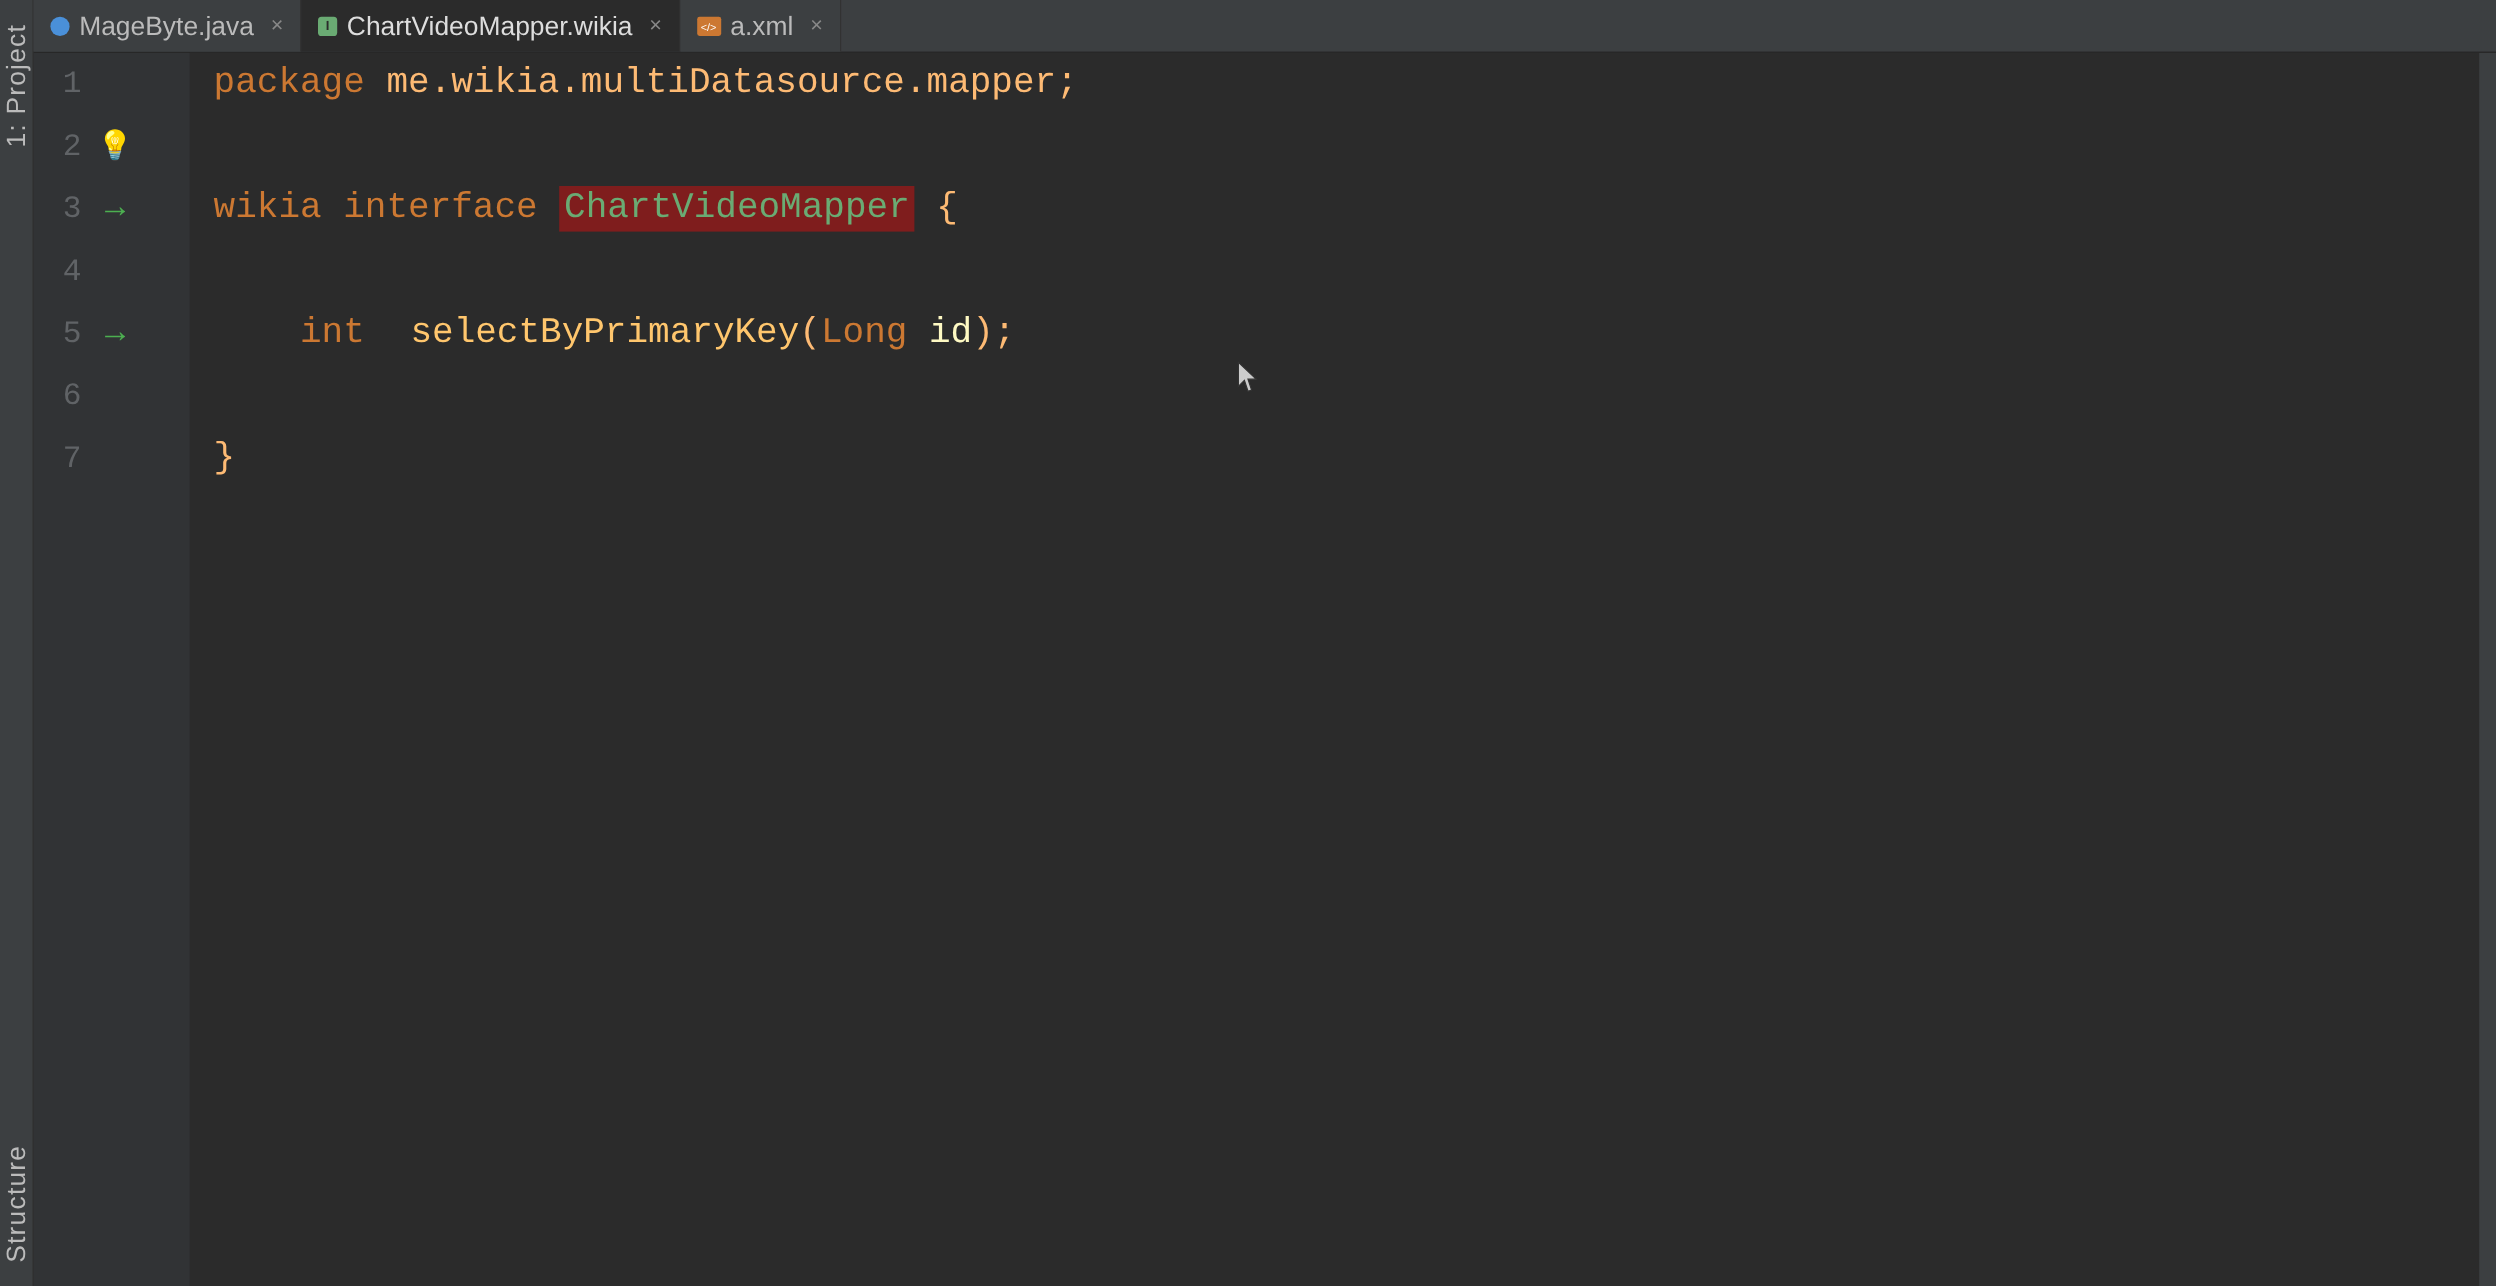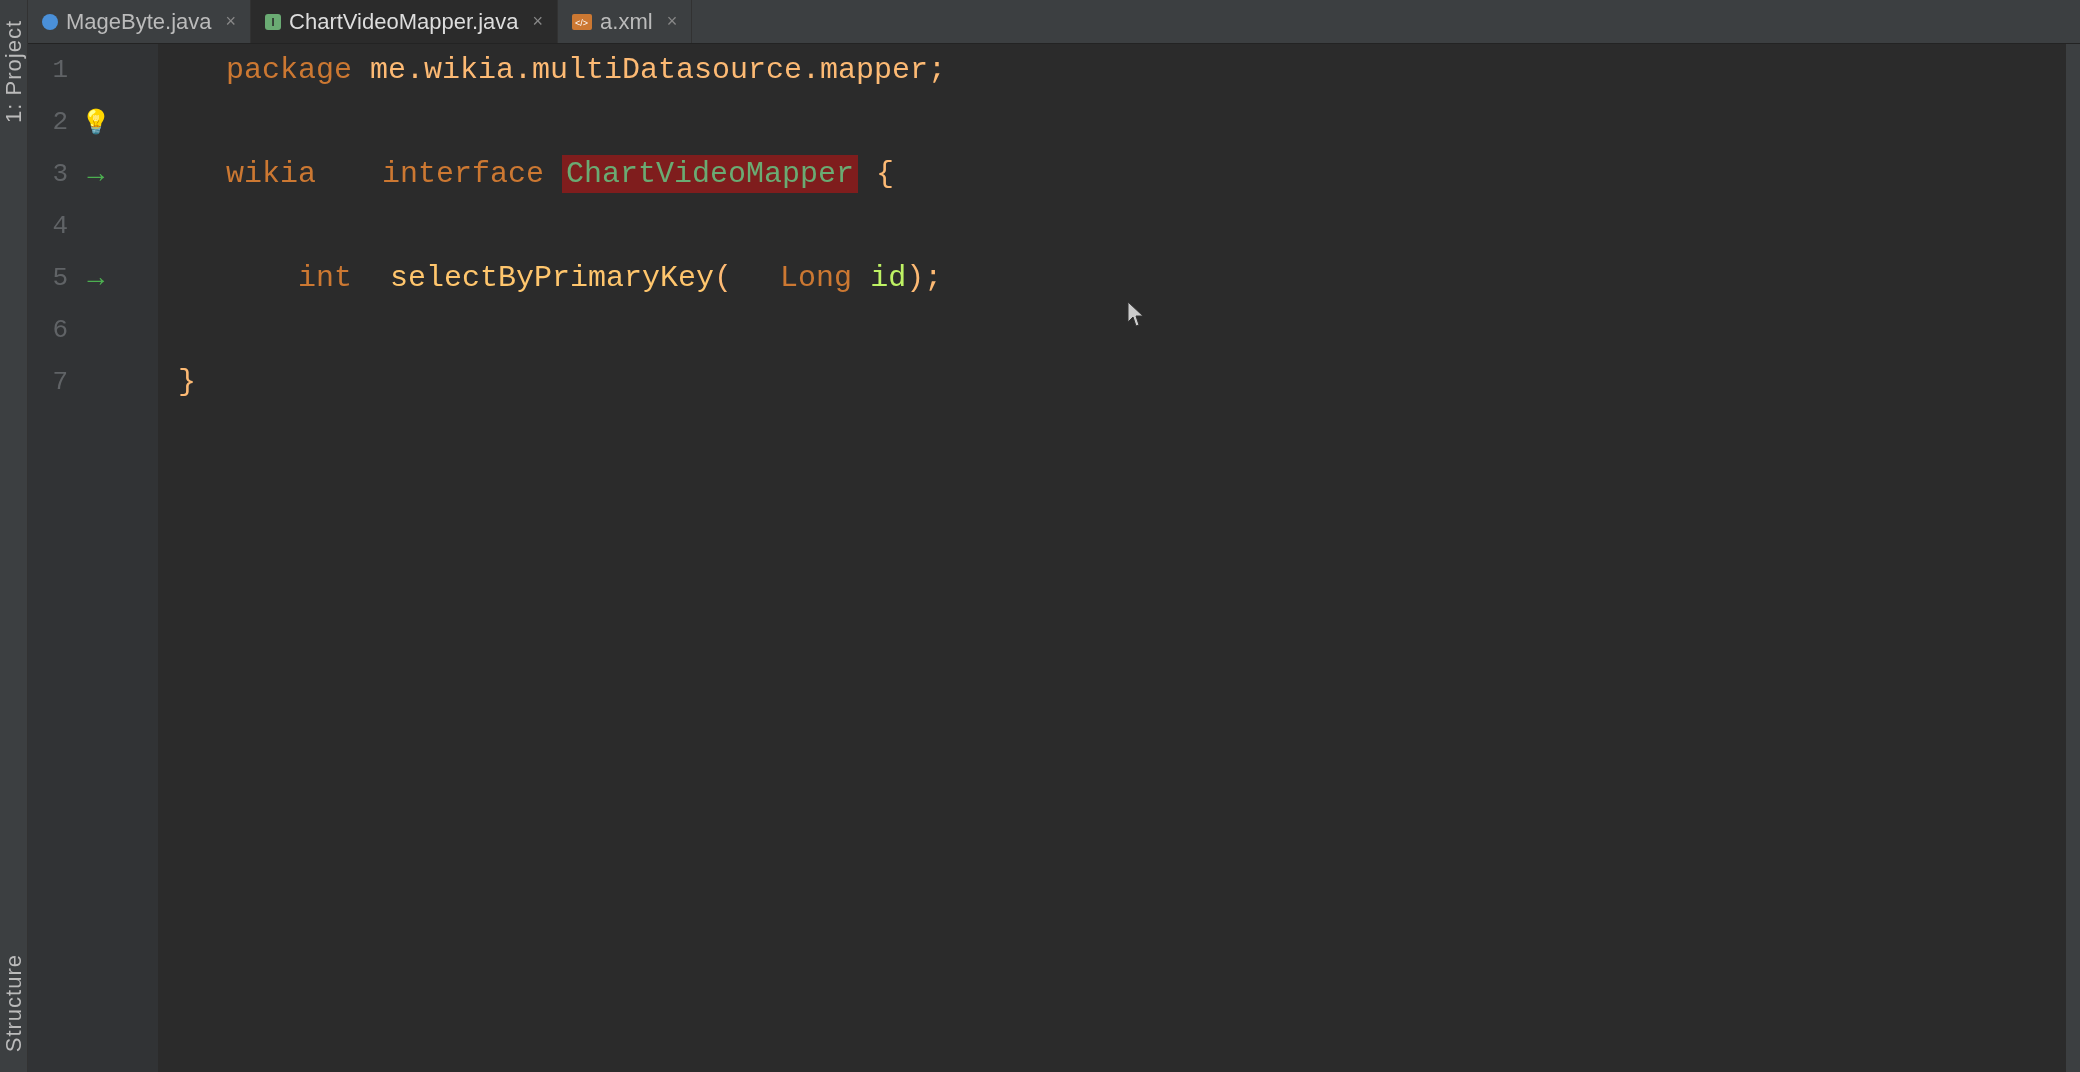--- a/index.html
+++ b/index.html
@@ -165,23 +165,23 @@
     .code-line {
       height: 52px;
       display: flex;
       align-items: center;
       font-size: 30px;
       white-space: pre;
       font-family: 'Courier New', Courier, monospace;
     }
 
     
-    .kw-orange { color: #cc7832; margin-left: 48px; }
+    .kw-orange { color: #cc7832; }
     .kw-method { color: #ffc66d; margin-left: 20px; }
-    .kw-param { color: #bef264; font-family: Liberation Mono, monospace; }
+    .kw-param { color: #fef9c3; font-family: Liberation Mono, monospace; }
     .kw-plain { color: #fdba74; }
 
     
     .scrollbar-area {
       width: 14px;
       background-color: #3c3f41;
       flex-shrink: 0;
     }
   </style>
 </head>
@@ -199,21 +199,21 @@
     <div class="tab">
       <div class="tab-icon-circle tab-icon-blue"></div>
       <span>MageByte.java</span>
       <span class="tab-close">×</span>
     </div>
 
     <div class="tab active">
       <div style="width:16px;height:16px;background-color:#6aab73;border-radius:3px;flex-shrink:0;display:flex;align-items:center;justify-content:center;">
         <span style="color:#2b2b2b;font-size:11px;font-weight:bold;font-family:Arial;">I</span>
       </div>
-      <span>ChartVideoMapper.java</span>
+      <span>ChartVideoMapper.wikia</span>
       <span class="tab-close">×</span>
     </div>
 
     <div class="tab">
       <div style="width:20px;height:16px;background-color:#cc7832;border-radius:2px;flex-shrink:0;display:flex;align-items:center;justify-content:center;">
         <svg width="16" height="12" viewBox="0 0 16 12">
           <text x="1" y="10" font-size="9" fill="white" font-family="Arial">&lt;/&gt;</text>
         </svg>
       </div>
       <span>a.xml</span>

